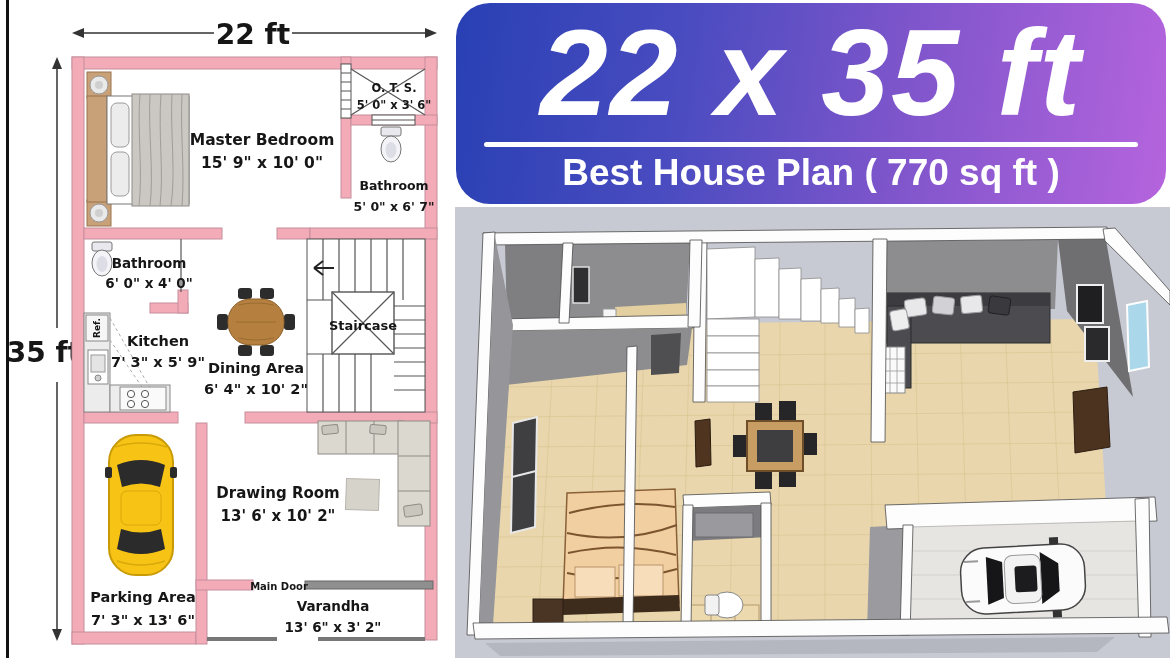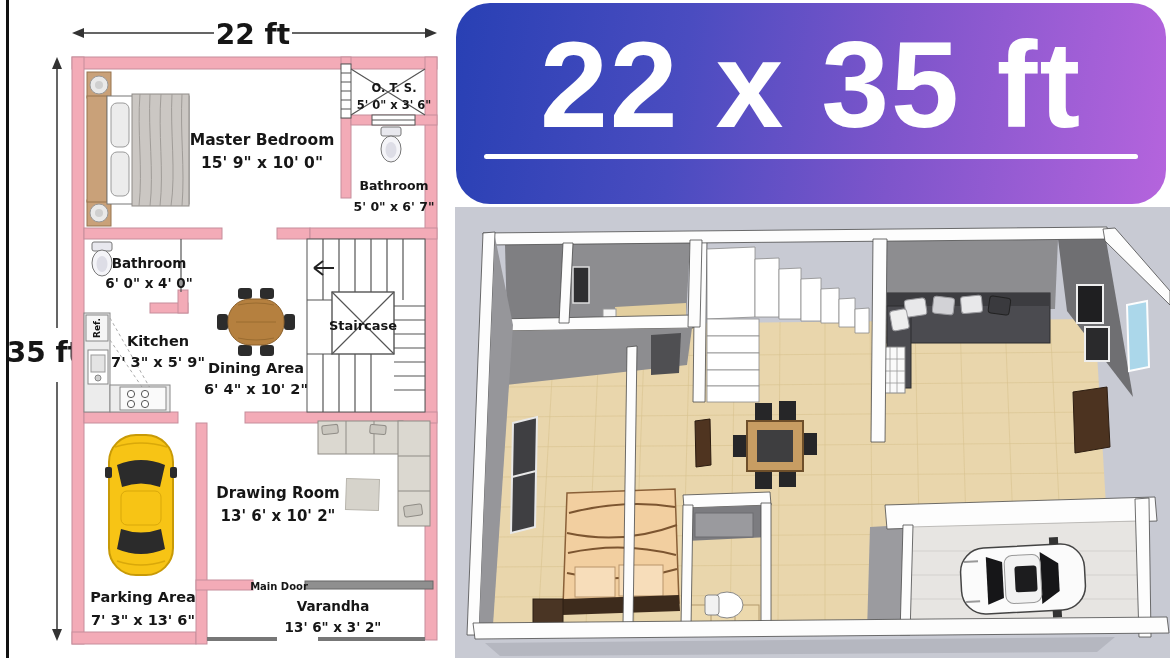--- a/index.html
+++ b/index.html
@@ -1,21 +1,21 @@
 <!DOCTYPE html>
 <html><head>
 <meta charset="utf-8">
 <style>
   html,body{margin:0;padding:0;background:#ffffff;}
   .stage{position:relative;width:1170px;height:658px;background:#ffffff;overflow:hidden;
          font-family:"DejaVu Sans",sans-serif;}
   .banner{position:absolute;left:456px;top:3px;width:710px;height:201px;border-radius:34px;
           background:linear-gradient(98deg,#2840b4 0%,#4a4cc0 32%,#7e55cb 62%,#b564dd 100%);
           color:#fff;text-align:center;font-family:"Liberation Sans",sans-serif;font-weight:bold;}
-  .banner-title{font-size:122px;line-height:128px;margin-top:18px;letter-spacing:2px;}
+  .banner-title{font-size:122px;line-height:128px;margin-top:6px;letter-spacing:2px;font-style:italic;}
   .banner-divider{width:92%;height:5px;background:#fff;border-radius:3px;margin:5px auto 4px;}
   .banner-subtitle{font-size:37px;line-height:44px;}
   svg{position:absolute;}
   #plan2d{left:0;top:0;}
   #view3d{left:455px;top:207px;}
   .wall{fill:#f3abb7;stroke:#c68d9b;stroke-width:1;}
   .thin{stroke:#555;stroke-width:1.2;fill:none;}
   .lbl{font-family:"DejaVu Sans",sans-serif;font-weight:bold;fill:#161616;text-anchor:middle;}
   .dim{stroke:#333;stroke-width:1.5;fill:none;}
   .dimhead{fill:#333;}
@@ -24,20 +24,21 @@
   .tread{fill:#ffffff;stroke:#8a8a8a;stroke-width:0.8;}
 </style>
 </head>
 <body>
 
 <div class="stage">
 
   <div class="banner">
     <div class="banner-title">22 x 35 ft</div>
     <div class="banner-divider"></div>
+    <div class="banner-subtitle">Best House Plan ( 770 sq ft )</div>
   </div>
 
   <svg id="plan2d" width="460" height="658" viewBox="0 0 460 658">
     <rect x="6" y="0" width="3" height="658" fill="#121212"></rect>
 
     <g>
       <path class="dim" d="M82,33 H214 M292,33 H427"></path>
       <polygon class="dimhead" points="72,33 84,28 84,38"></polygon>
       <polygon class="dimhead" points="437,33 425,28 425,38"></polygon>
       <text class="lbl" x="253" y="44" font-size="28">22 ft</text>

